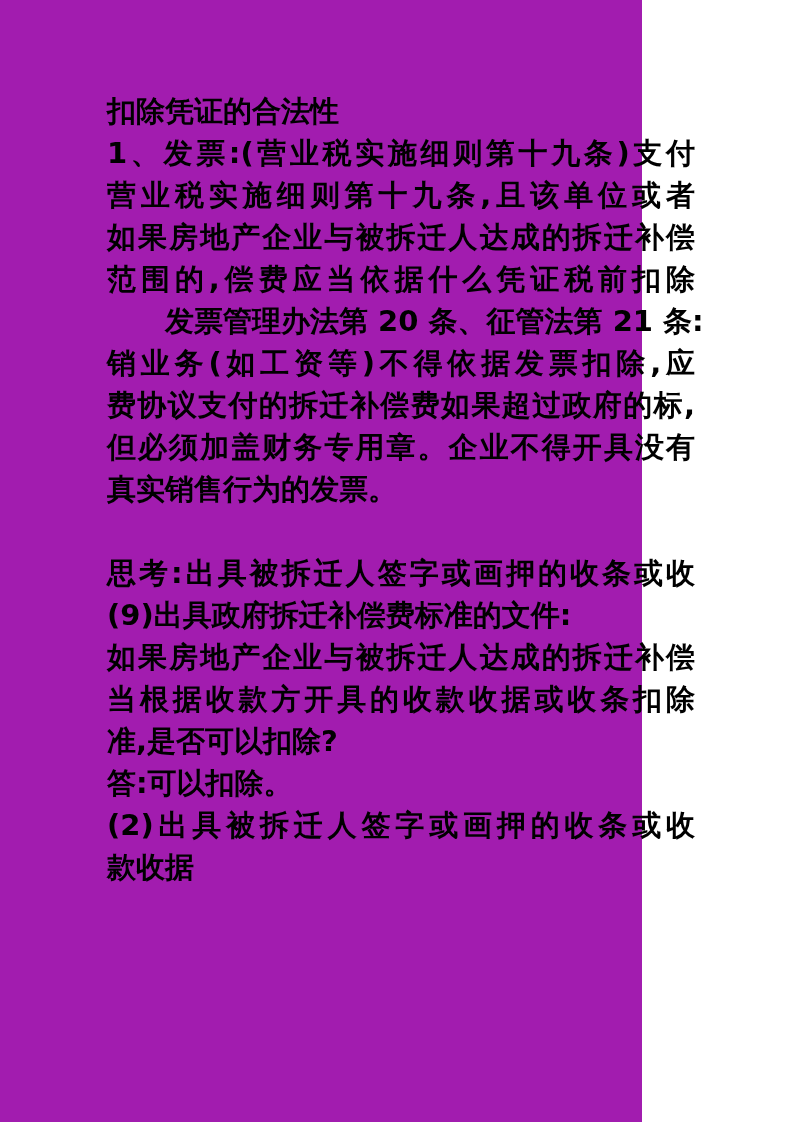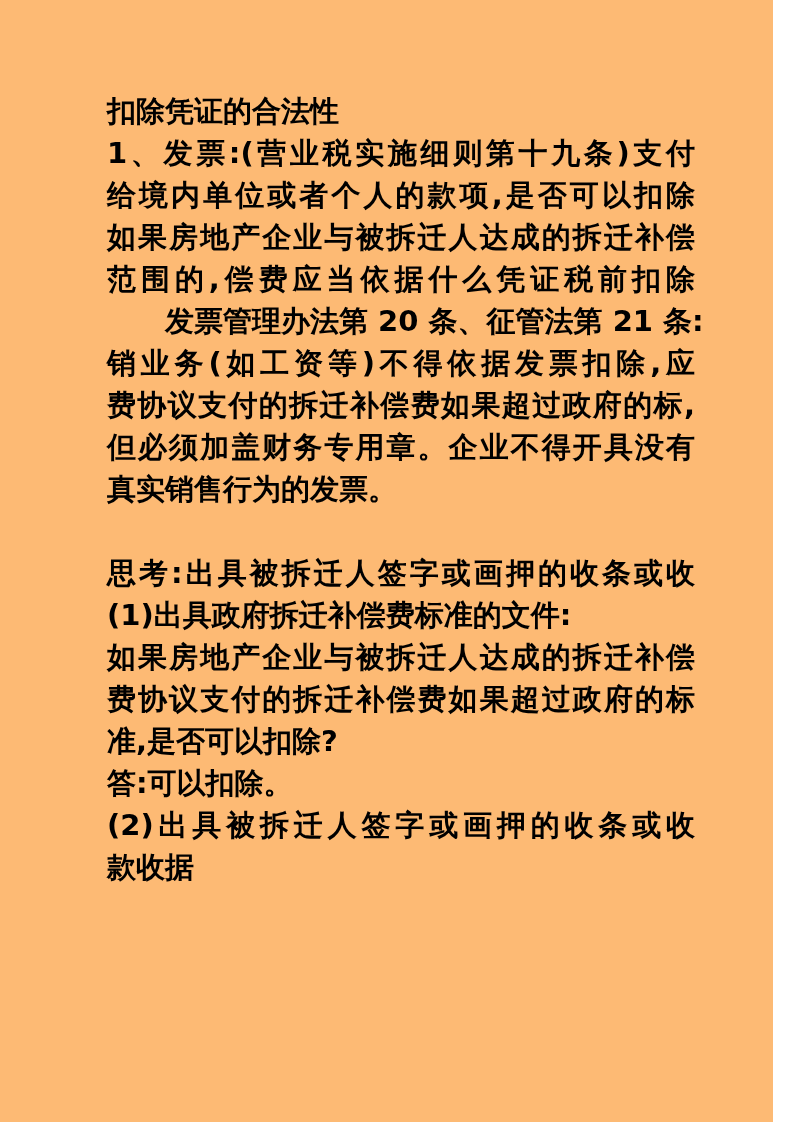--- a/index.html
+++ b/index.html
@@ -5,23 +5,23 @@
   html, body {
     margin: 0;
     padding: 0;
     width: 793px;
     height: 1122px;
     background: #ffffff;
     overflow: hidden;
   }
   .page {
     position: relative;
-    width: 773px;
+    width: 642px;
     height: 1122px;
-    background: #fdba74;
+    background: #a21caf;
   }
   .content {
     position: absolute;
     left: 107px;
     top: 90px;
     width: 588px;
     font-family: "DejaVu Sans", sans-serif;
     font-weight: 700;
     font-size: 29px;
     line-height: 42px;
@@ -44,43 +44,43 @@
 </head>
 <body>
 
 <div class="page">
   <div class="content">
       <div class="para">
         <div class="line last">扣除凭证的合法性</div>
       </div>
       <div class="para">
         <div class="line">1、发票:(营业税实施细则第十九条)支付</div>
-        <div class="line">给境内单位或者个人的款项,是否可以扣除</div>
+        <div class="line">营业税实施细则第十九条,且该单位或者</div>
         <div class="line">如果房地产企业与被拆迁人达成的拆迁补偿</div>
         <div class="line">范围的,偿费应当依据什么凭证税前扣除</div>
       </div>
       <div class="para">
         <div class="line indent">发票管理办法第 20 条、征管法第 21 条:</div>
         <div class="line">销业务(如工资等)不得依据发票扣除,应</div>
         <div class="line">费协议支付的拆迁补偿费如果超过政府的标,</div>
         <div class="line">但必须加盖财务专用章。企业不得开具没有</div>
         <div class="line last">真实销售行为的发票。</div>
       </div>
       <div class="para spacer">
         <div class="line last">&nbsp;</div>
       </div>
       <div class="para">
         <div class="line">思考:出具被拆迁人签字或画押的收条或收</div>
       </div>
       <div class="para">
-        <div class="line last">(1)出具政府拆迁补偿费标准的文件:</div>
+        <div class="line last">(9)出具政府拆迁补偿费标准的文件:</div>
       </div>
       <div class="para">
         <div class="line">如果房地产企业与被拆迁人达成的拆迁补偿</div>
-        <div class="line">费协议支付的拆迁补偿费如果超过政府的标</div>
+        <div class="line">当根据收款方开具的收款收据或收条扣除</div>
         <div class="line last">准,是否可以扣除?</div>
       </div>
       <div class="para">
         <div class="line last">答:可以扣除。</div>
       </div>
       <div class="para">
         <div class="line">(2)出具被拆迁人签字或画押的收条或收</div>
         <div class="line last">款收据</div>
       </div>
     </div>

